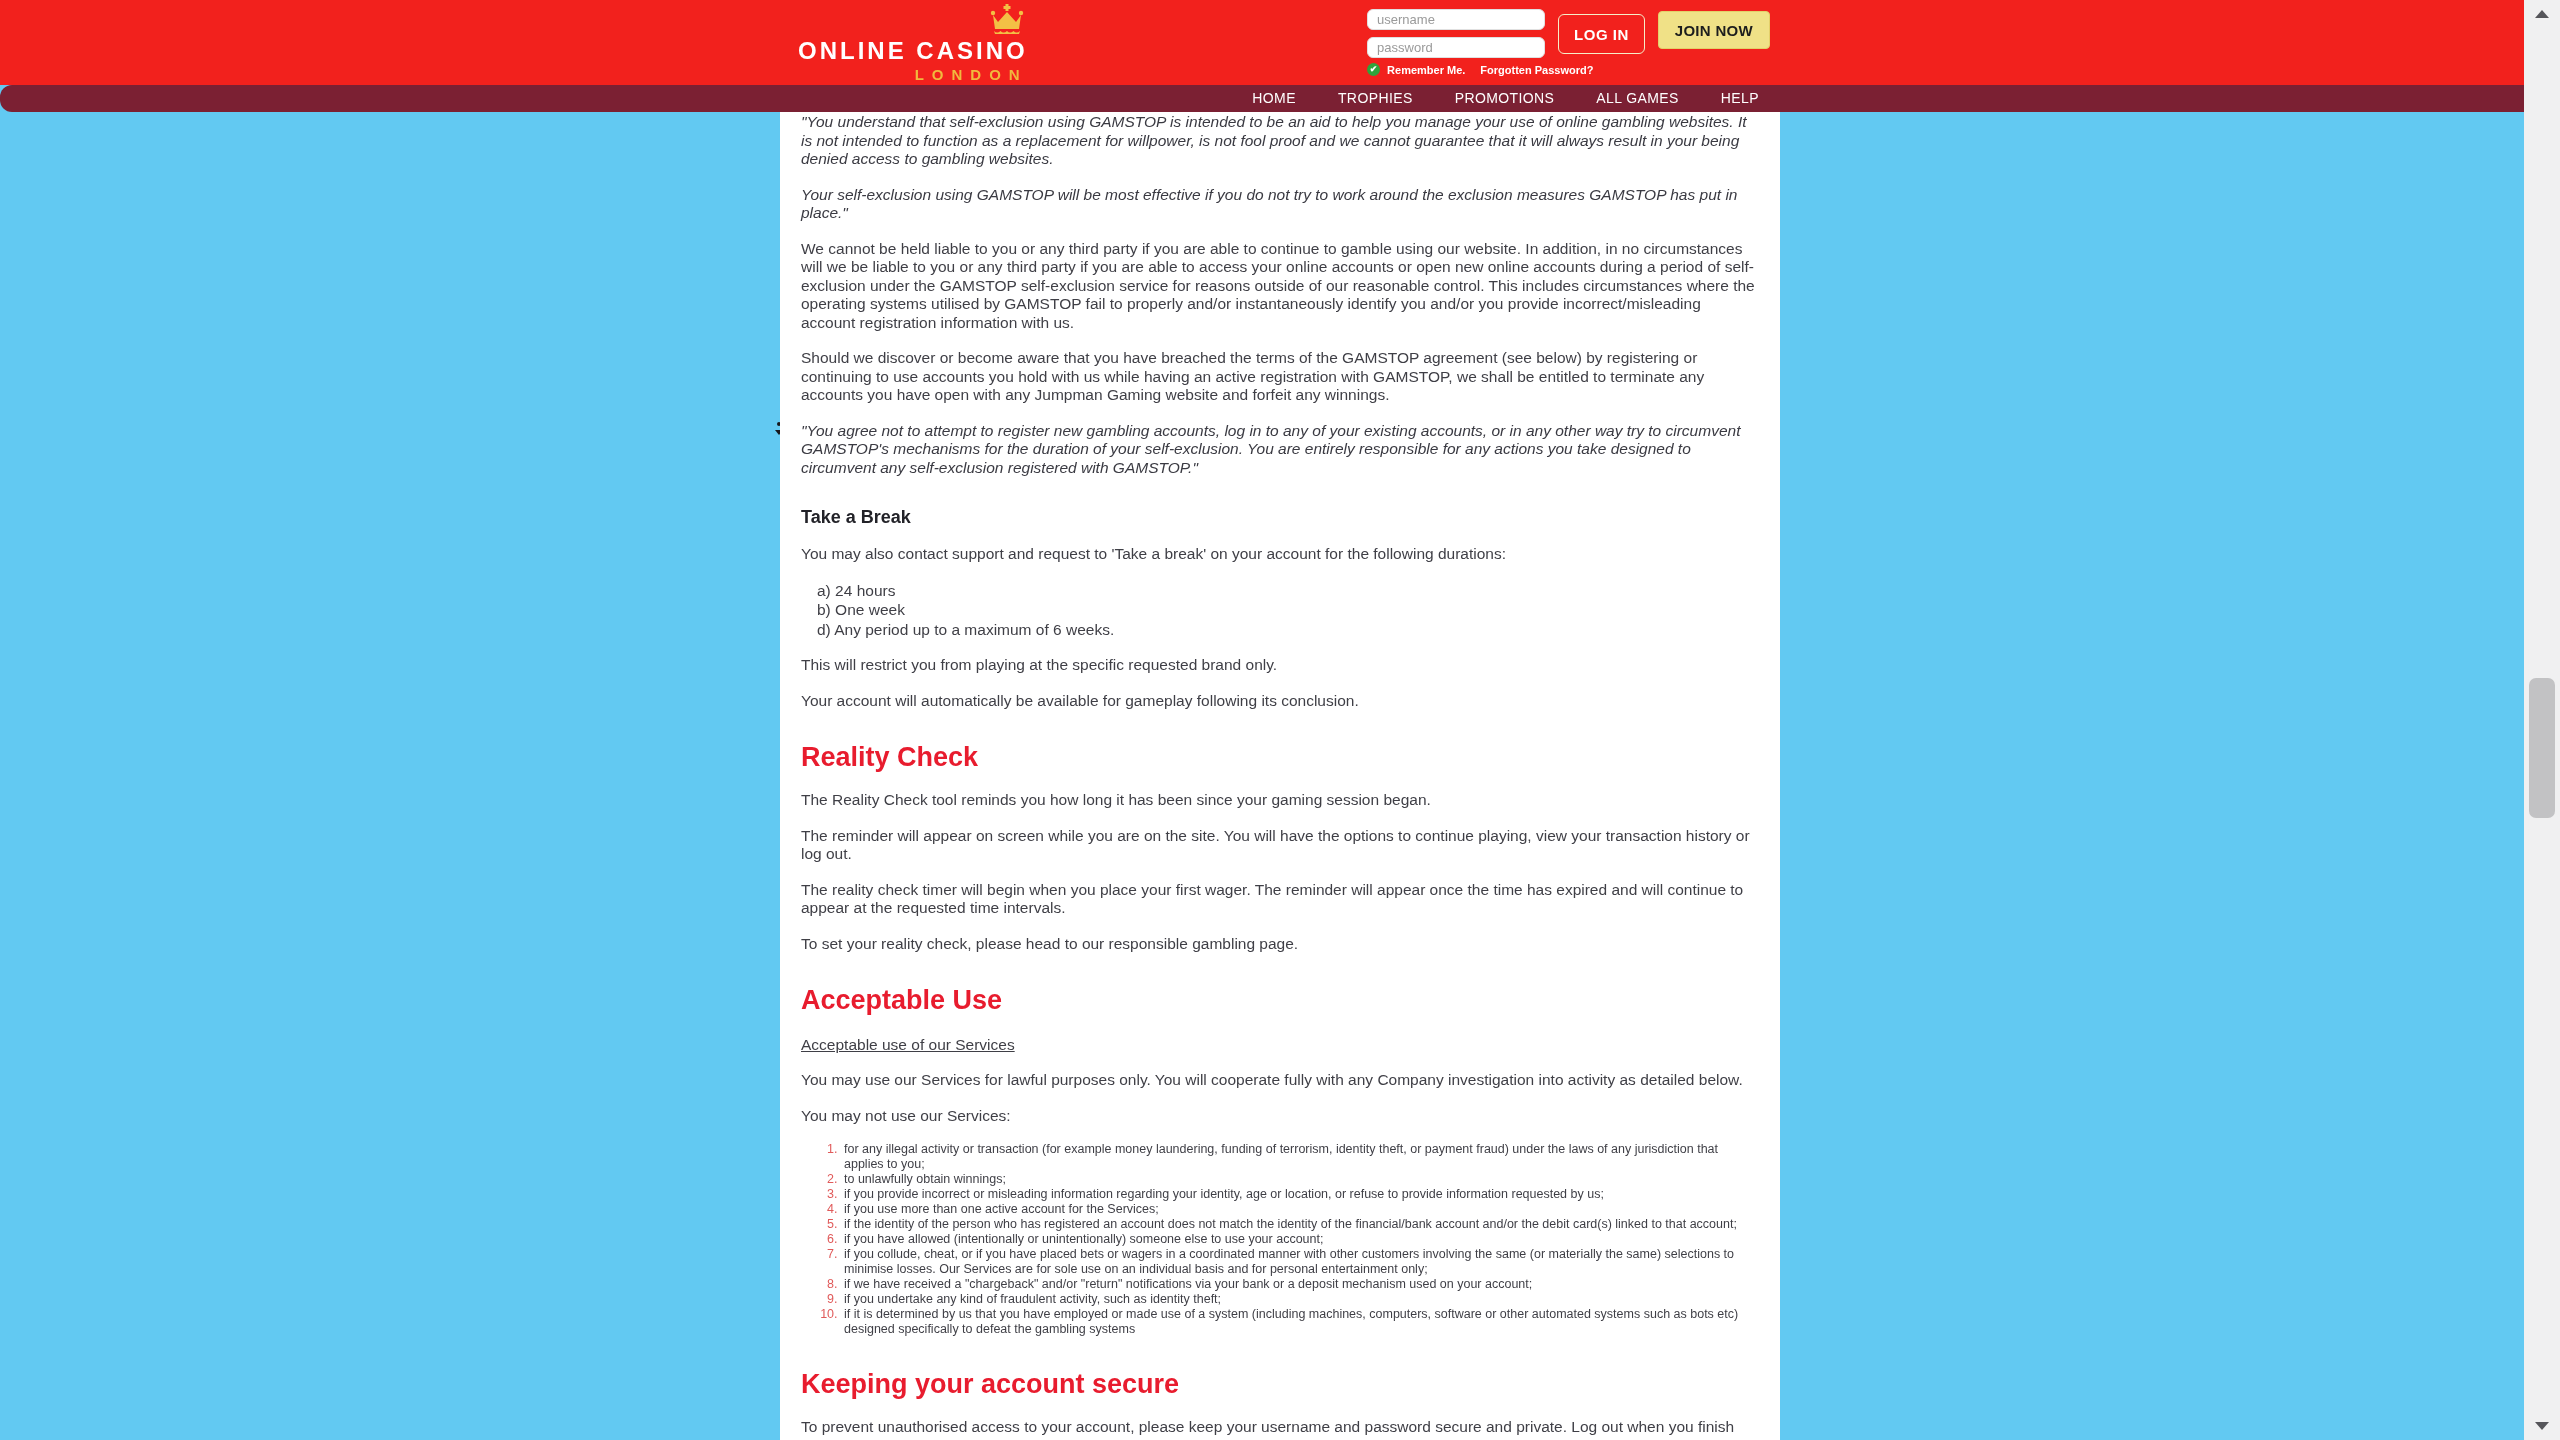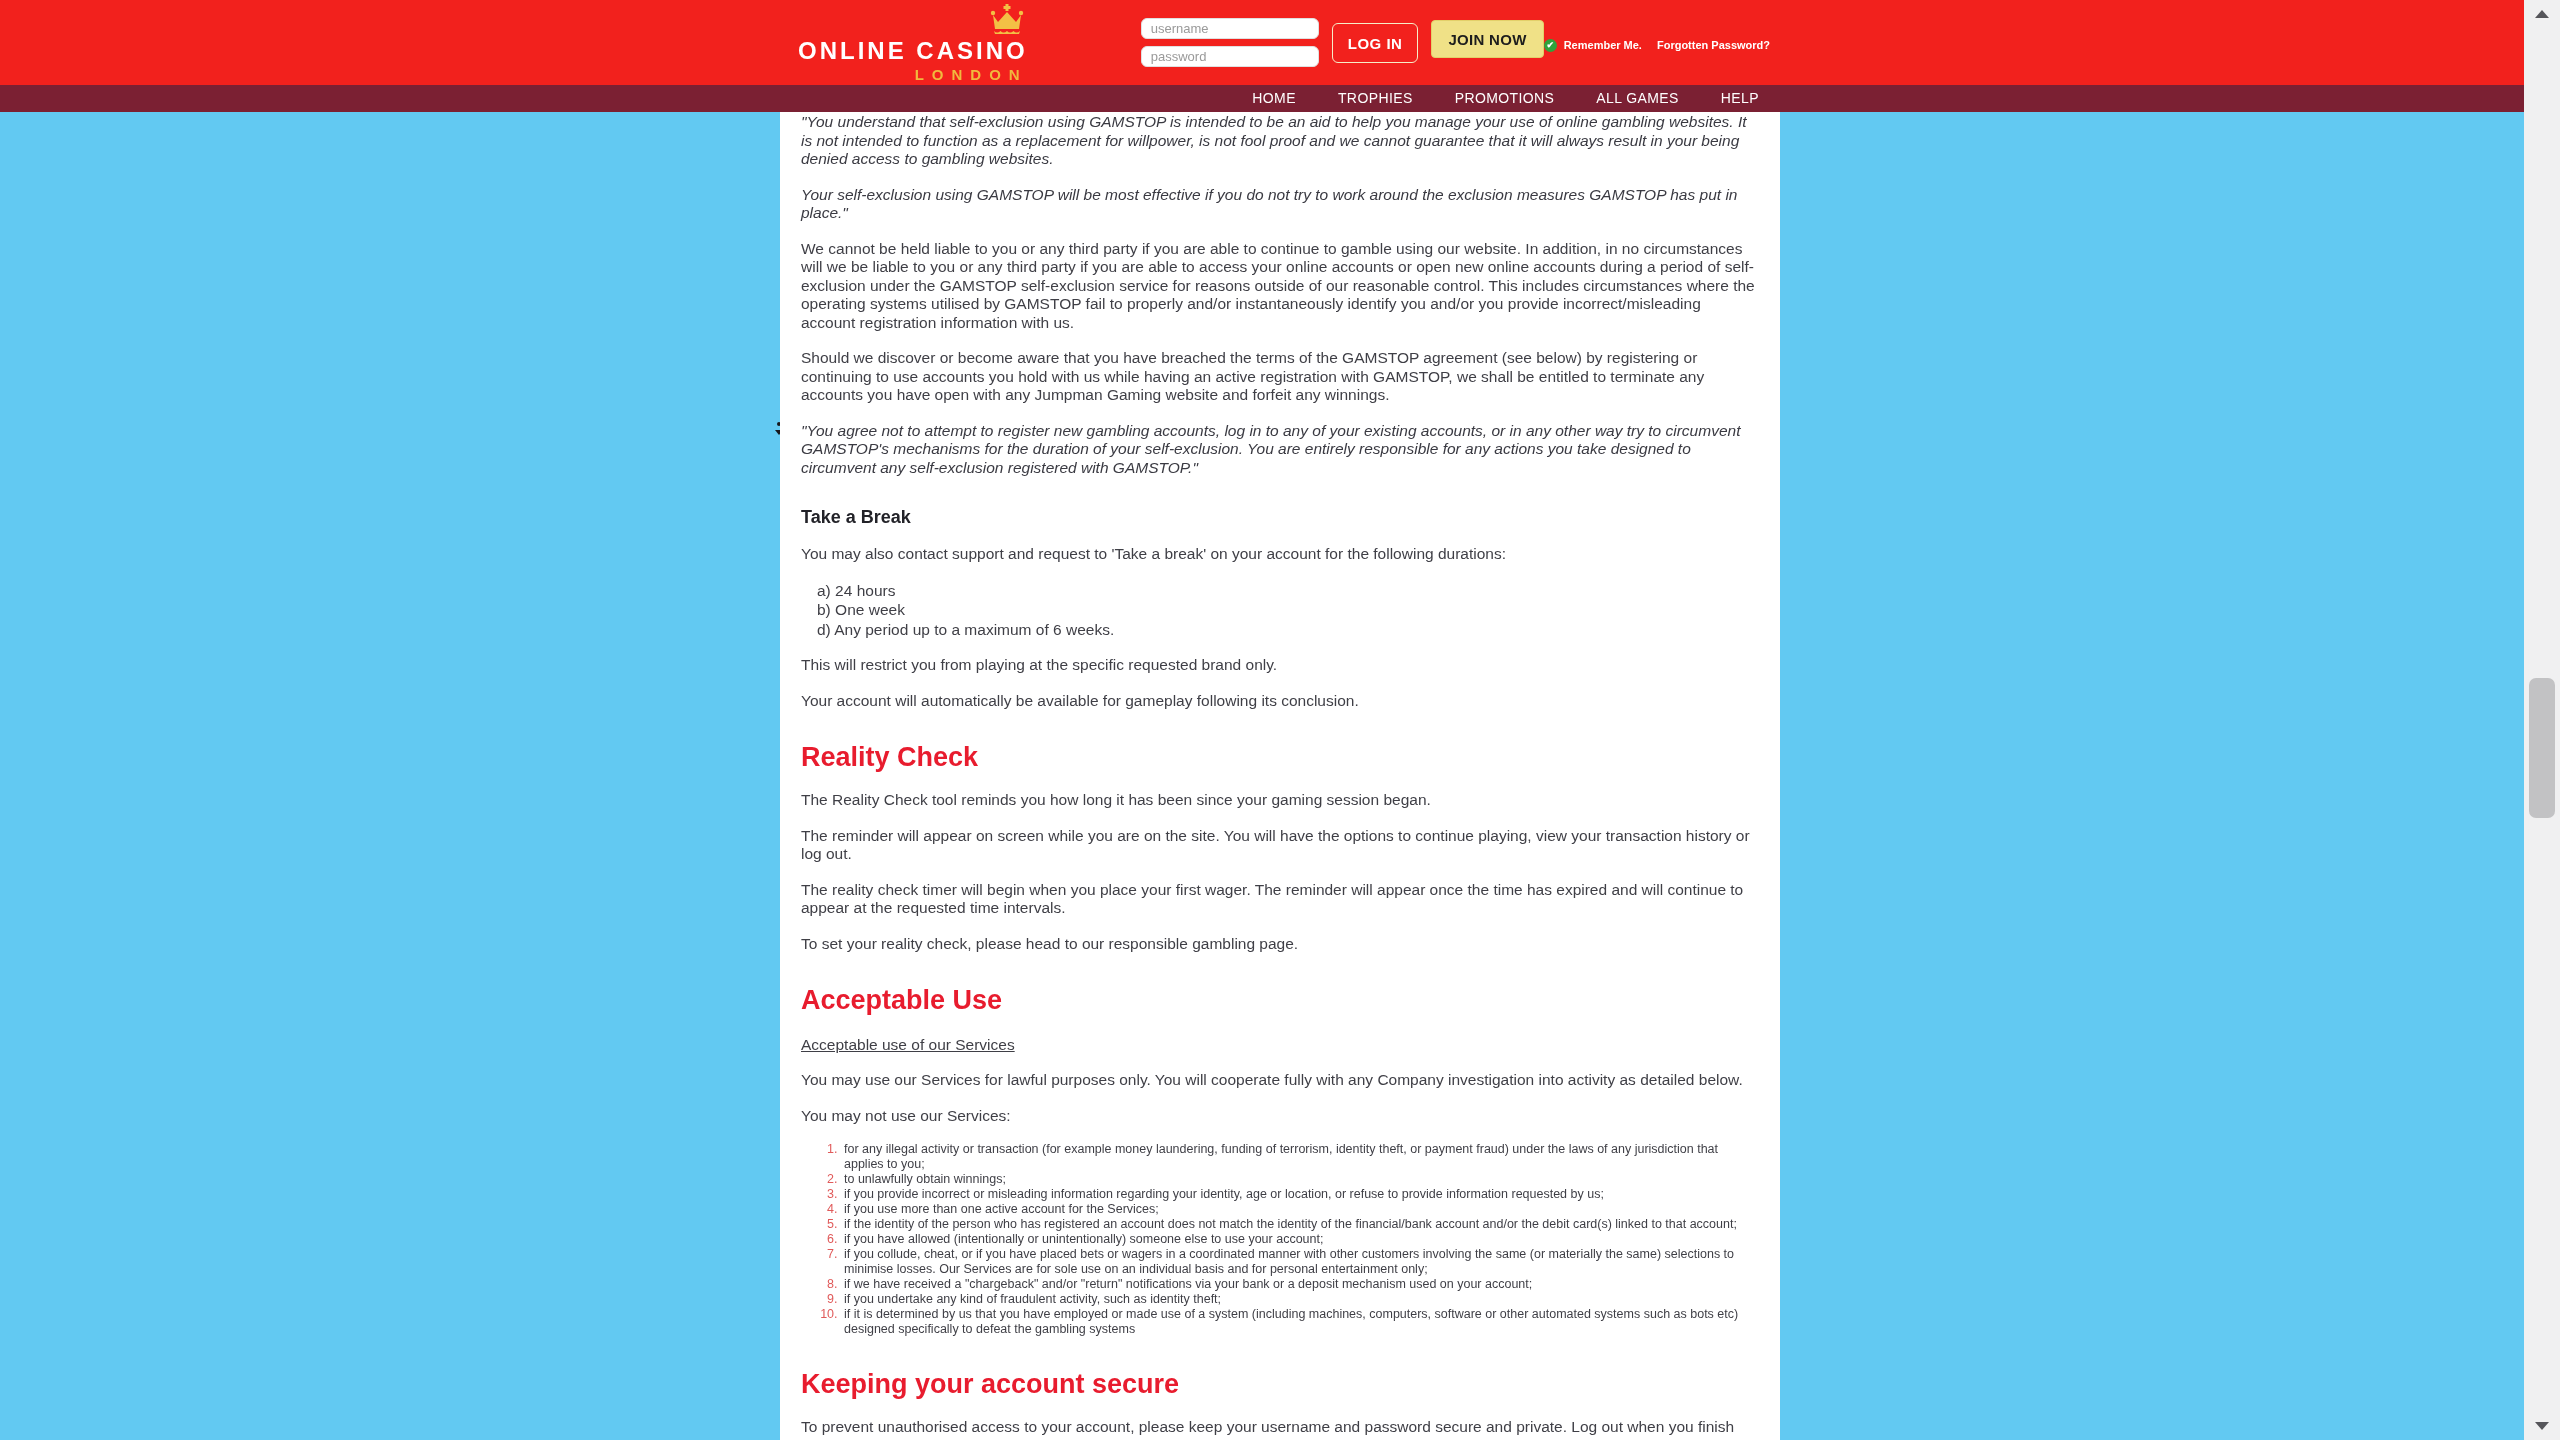--- a/index.html
+++ b/index.html
@@ -10,38 +10,38 @@
 
   
   .site-header { height:85px; background:#f2211d; }
   .header-inner { height:85px; display:flex; justify-content:space-between; align-items:center; }
 
   .logo { display:flex; flex-direction:column; align-items:flex-end; margin-left:18px; padding-top:2px; cursor:pointer; }
   .logo .crown { line-height:0; margin-bottom:1px; }
   .logo .l1 { color:#ffffff; font-size:24px; font-weight:700; letter-spacing:3px; }
   .logo .l2 { color:#f0b93e; font-size:15px; font-weight:700; letter-spacing:8px; margin-top:1px; }
 
-  .login-area { display:flex; margin-right:10px; }
+  .login-area { display:flex; flex-direction:column; margin-right:10px; }
   .login-row { display:flex; align-items:flex-start; gap:13px; }
   .fields { display:flex; flex-direction:column; gap:7px; width:178px; }
   .fields input { height:21px; border:1px solid #e0e0e0; border-radius:6px; padding:0 9px; font-size:13px; color:#333;
                   font-family:"Liberation Sans", sans-serif; outline:none; }
   .fields input::placeholder { color:#9a9a9a; }
   .btn { font-family:"Liberation Sans", sans-serif; font-weight:700; font-size:15px; cursor:pointer; }
   .btn-login { height:40px; margin-top:5px; padding:0 15px; background:#f2211d; color:#ffffff;
                border:1px solid #f6eec8; border-radius:6px; letter-spacing:.5px; }
   .btn-join { height:38px; margin-top:2px; padding:0 16px; background:#f0e187; color:#1d1d1d;
               border:1px solid #e3d06a; border-radius:4px; letter-spacing:.3px; }
   .remember-row { display:flex; align-items:center; gap:7px; margin-top:5px; color:#ffffff; font-size:11px; font-weight:700; }
   .chk { width:13px; height:13px; border-radius:50%; background:#2fa33c; color:#fff; font-size:9px; line-height:13px;
          text-align:center; display:inline-block; cursor:pointer; }
   .forgot { color:#ffffff; text-decoration:none; margin-left:8px; cursor:pointer; }
 
   
-  .site-nav { height:27px; background:#7b2033; }
+  .site-nav { height:27px; background:#7b2033;border-radius:12px; }
   .nav-inner { height:27px; display:flex; justify-content:flex-end; align-items:center; }
   .nav-link { color:#ffffff; font-size:14px; font-weight:500; letter-spacing:.4px; padding:0 21px; line-height:27px;
               text-decoration:none; cursor:pointer; white-space:nowrap; }
 
   
   .content-bg { position:relative; height:1328px; background:#62c9f2; }
   .panel { background:#ffffff; min-height:1400px; padding:1px 21px 40px 21px; position:relative; }
 
   .p, .pq { font-size:15.5px; line-height:18.5px; color:#3f3f46; margin:17px 0; }
   .pq { font-style:italic; color:#3a3a42; }

